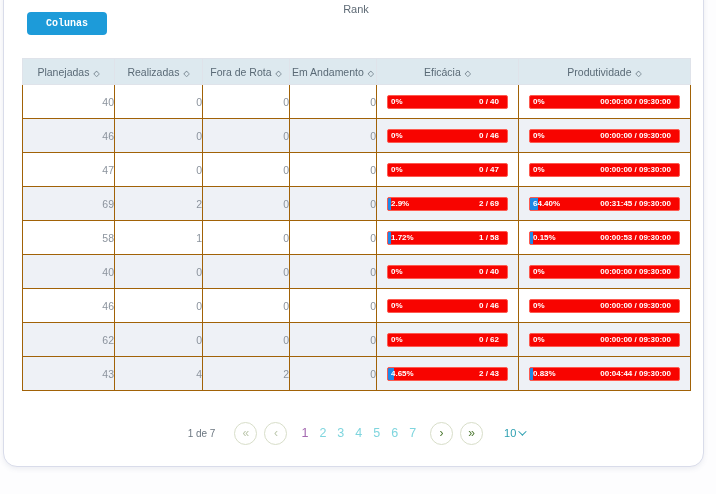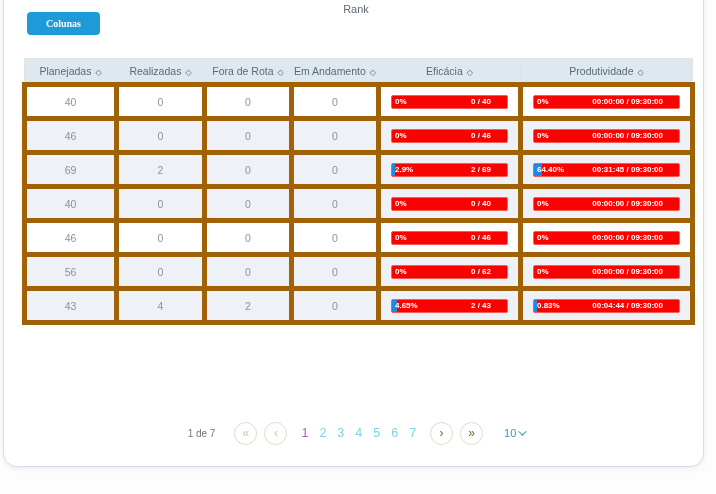--- a/index.html
+++ b/index.html
@@ -5,36 +5,36 @@
   * { margin:0; padding:0; box-sizing:border-box; }
   html,body { width:716px; height:494px; font-family:"Liberation Sans","DejaVu Sans",sans-serif; background:#fdfdfe; overflow:hidden; }
   .page { position:relative; width:716px; height:494px; }
   .card { position:absolute; left:3px; top:-18px; width:701px; height:485px;
           background:#ffffff; border:1px solid #d9dcea; border-radius:14px;
           box-shadow:0 2px 5px rgba(90,100,140,0.10); }
   .title { position:absolute; left:22px; top:3px; width:668px; text-align:center;
            font-size:11px; color:#5f6b76; }
   .btn-colunas { position:absolute; left:27px; top:12px; background:#1d9bd9; color:#fff;
            border:none; border-radius:4px; font-size:10px; font-weight:bold;
-           padding:6px 19px; cursor:pointer; font-family:Liberation Serif, serif; }
+           padding:6px 19px; cursor:pointer; font-family:Liberation Mono, monospace; }
   .tbl-wrap { position:absolute; left:22px; top:42px; width:668px; }
   table { width:668px; border-collapse:collapse; table-layout:fixed;margin-top:16px; }
   thead th { background:#dde9ef; height:26px; font-size:10.5px; font-weight:normal;
            color:#5a6a76; text-align:center; border:1px solid #dfe3ea; }
   thead .sort-ic { font-size:8px; color:#5a6a76; margin-left:4px; }
-  tbody td { height:34px; text-align:center; vertical-align:middle; font-size:10.5px;
-           color:#8b939d; border:5px solid #a16207; background:#ffffff; }
+  tbody td { height:34px; text-align:right; vertical-align:middle; font-size:10.5px;
+           color:#8b939d; border:1px solid #a16207; background:#ffffff; }
   tbody tr.alt td { background:#eef1f6; }
   td.bar-cell { padding:0 10px; }
   .bar { position:relative; height:14px; background:#f80400; border:1px solid #fd5a50;
          border-radius:2px; overflow:hidden; }
   .bar-fill { position:absolute; left:0; top:0; bottom:0; background:#1e88e5; }
   .bar-label { position:absolute; top:0; line-height:12px; font-size:8px; font-weight:bold;
          color:#ffffff; white-space:nowrap; }
-  .bar-label.left { left:3px; } .bar-label.right { right:16px; }
+  .bar-label.left { left:3px; } .bar-label.right { right:8px; }
   .pagination { position:absolute; left:22px; top:420px; width:668px; height:26px;
          display:flex; align-items:center; justify-content:center; gap:7px; }
   .pg-info { font-size:10px; color:#6b7680; margin-right:12px;text-align:right; }
   .pg-circle { width:23px; height:23px; border-radius:50%; border:1px solid #d8dec9;
          background:transparent; display:flex; align-items:center; justify-content:center;
          font-size:12px; cursor:pointer; font-family:inherit; }
   .pg-circle.disabled { color:#bdc8ae; }
   .pg-circle.enabled { color:#4e7a33; }
   .pg-pages { display:flex; gap:9px; margin:0 6px; }
   .pg-num { font-size:12.5px; color:#7fd5de; cursor:pointer; background:none; border:none;
@@ -109,40 +109,80 @@
               </div>
             </td>
             <td class="bar-cell">
               <div class="bar">
                 <div class="bar-fill" style="width: 0%;"></div>
                 <span class="bar-label left">0%</span>
                 <span class="bar-label right">00:00:00 / 09:30:00</span>
               </div>
             </td>
           </tr>
+          <tr>
+            <td>47</td>
+            <td>0</td>
+            <td>0</td>
+            <td>0</td>
+            <td class="bar-cell">
+              <div class="bar">
+                <div class="bar-fill" style="width: 0%;"></div>
+                <span class="bar-label left">0%</span>
+                <span class="bar-label right">0 / 47</span>
+              </div>
+            </td>
+            <td class="bar-cell">
+              <div class="bar">
+                <div class="bar-fill" style="width: 0%;"></div>
+                <span class="bar-label left">0%</span>
+                <span class="bar-label right">00:00:00 / 09:30:00</span>
+              </div>
+            </td>
+          </tr>
           <tr class="alt">
             <td>69</td>
             <td>2</td>
             <td>0</td>
             <td>0</td>
             <td class="bar-cell">
               <div class="bar">
                 <div class="bar-fill" style="width: 2.9%; min-width: 3px;"></div>
                 <span class="bar-label left">2.9%</span>
                 <span class="bar-label right">2 / 69</span>
               </div>
             </td>
             <td class="bar-cell">
               <div class="bar">
                 <div class="bar-fill" style="width: 5.57%; min-width: 3px;"></div>
                 <span class="bar-label left">64.40%</span>
                 <span class="bar-label right">00:31:45 / 09:30:00</span>
               </div>
             </td>
           </tr>
+          <tr>
+            <td>58</td>
+            <td>1</td>
+            <td>0</td>
+            <td>0</td>
+            <td class="bar-cell">
+              <div class="bar">
+                <div class="bar-fill" style="width: 1.72%; min-width: 3px;"></div>
+                <span class="bar-label left">1.72%</span>
+                <span class="bar-label right">1 / 58</span>
+              </div>
+            </td>
+            <td class="bar-cell">
+              <div class="bar">
+                <div class="bar-fill" style="width: 0.15%; min-width: 3px;"></div>
+                <span class="bar-label left">0.15%</span>
+                <span class="bar-label right">00:00:53 / 09:30:00</span>
+              </div>
+            </td>
+          </tr>
           <tr class="alt">
             <td>40</td>
             <td>0</td>
             <td>0</td>
             <td>0</td>
             <td class="bar-cell">
               <div class="bar">
                 <div class="bar-fill" style="width: 0%;"></div>
                 <span class="bar-label left">0%</span>
                 <span class="bar-label right">0 / 40</span>
@@ -170,21 +210,21 @@
             </td>
             <td class="bar-cell">
               <div class="bar">
                 <div class="bar-fill" style="width: 0%;"></div>
                 <span class="bar-label left">0%</span>
                 <span class="bar-label right">00:00:00 / 09:30:00</span>
               </div>
             </td>
           </tr>
           <tr class="alt">
-            <td>56</td>
+            <td>62</td>
             <td>0</td>
             <td>0</td>
             <td>0</td>
             <td class="bar-cell">
               <div class="bar">
                 <div class="bar-fill" style="width: 0%;"></div>
                 <span class="bar-label left">0%</span>
                 <span class="bar-label right">0 / 62</span>
               </div>
             </td>

